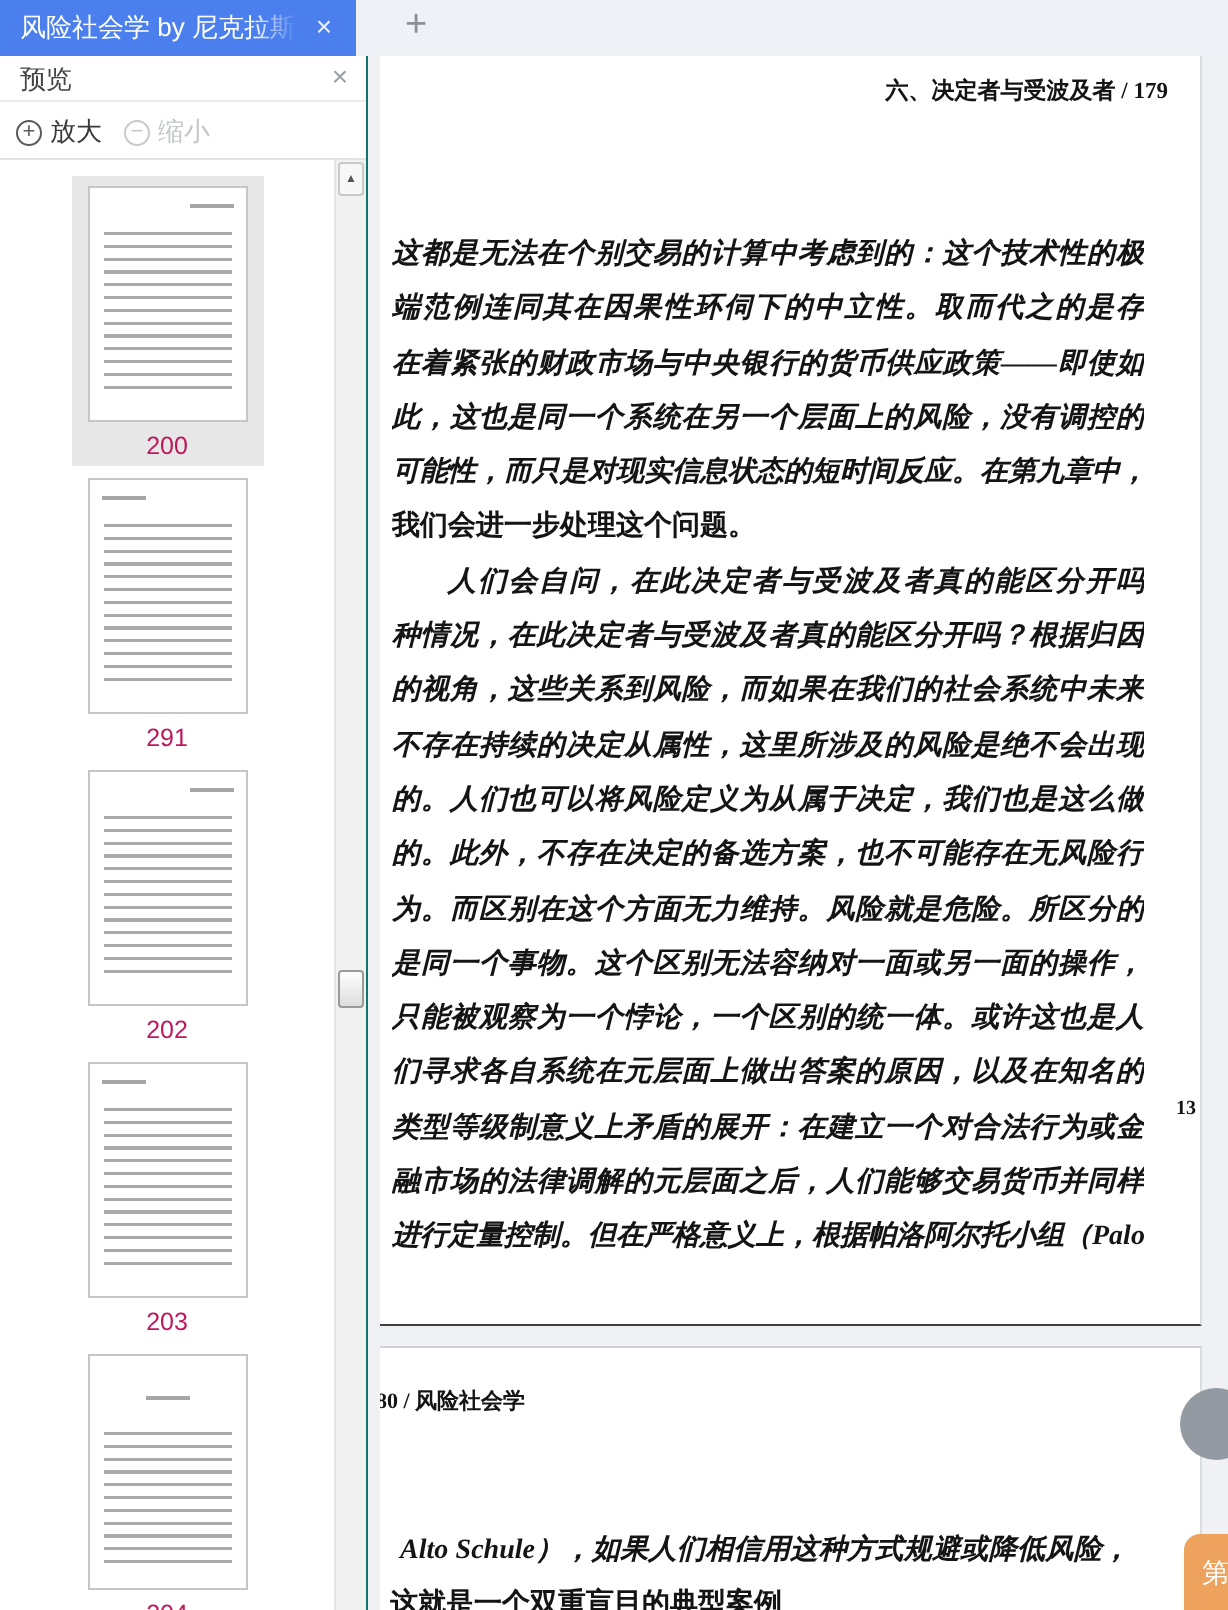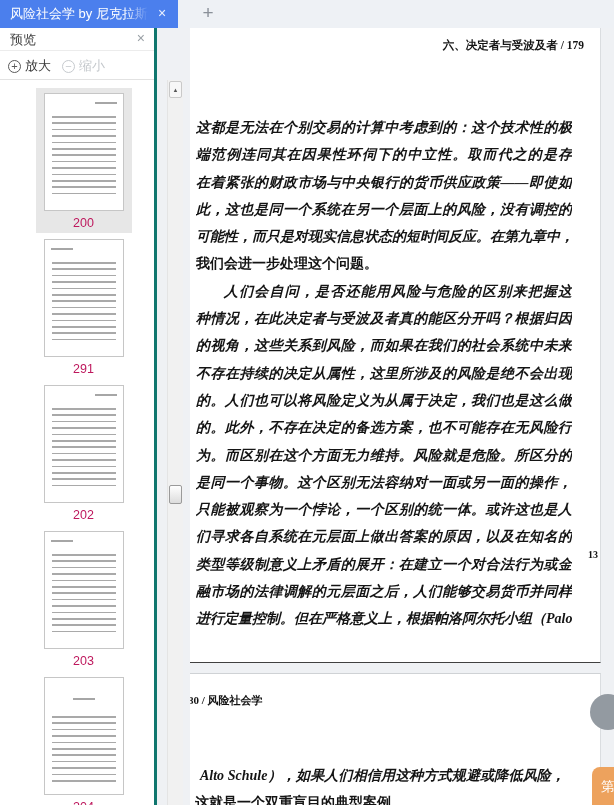--- a/index.html
+++ b/index.html
@@ -13,22 +13,22 @@
   .tab-title { position:relative; margin-left:10px; width:142px; height:18px; line-height:18px;
          overflow:hidden; white-space:nowrap; color:#fff; font-size:13px; }
   .tab-fade { position:absolute; right:0; top:0; width:26px; height:18px;
          background:linear-gradient(to right, rgba(75,127,237,0), #4b7fed 85%); }
   .tab-close { position:absolute; right:8px; top:0; height:28px; line-height:27px;
          color:#eaf0ff; font-size:14px; width:16px; text-align:center; }
   .newtab { position:absolute; left:199px; top:0; height:28px; line-height:26px;
          color:#8a9099; font-size:19px; width:18px; text-align:center; }
 
   
-  .sidebar { position:absolute; left:0; top:28px; width:157px; height:777px; background:#fff;
-         border-right:3px solid #0f766e; }
+  .sidebar { position:absolute; left:0; top:28px; width:184px; height:777px; background:#fff;
+         border-right:1px solid #0f766e; }
   .panel-header { position:relative; height:23px; border-bottom:1px solid #ececec; }
   .panel-title { position:absolute; left:10px; top:3px; font-size:13px; color:#454545; }
   .panel-close { position:absolute; right:9px; top:2px; font-size:14px; color:#9aa0a6; }
   .zoom-row { position:relative; height:29px; border-bottom:1px solid #e2e2e2; }
   .zbtn { position:absolute; top:6px; display:flex; align-items:center; gap:4px; font-size:13px; }
   .zbtn .cicon { width:13px; height:13px; border-radius:50%; display:flex; align-items:center;
          justify-content:center; font-size:11px; line-height:1; }
   .zoom-in { left:8px; color:#3a3a3a; }
   .zoom-in .cicon { border:1px solid #5a5a5a; color:#5a5a5a; }
   .zoom-out { left:62px; color:#c3c7cb; }
@@ -154,21 +154,21 @@
 
   <div class="page page1 pdf-serif">
     <div class="p1-header">六、决定者与受波及者 / 179</div>
     <div class="p1-body">
       <div class="bline j">这都是无法在个别交易的计算中考虑到的：这个技术性的极</div>
       <div class="bline j">端范例连同其在因果性环伺下的中立性。取而代之的是存</div>
       <div class="bline j">在着紧张的财政市场与中央银行的货币供应政策——即使如</div>
       <div class="bline j">此，这也是同一个系统在另一个层面上的风险，没有调控的</div>
       <div class="bline j">可能性，而只是对现实信息状态的短时间反应。在第九章中，</div>
       <div class="bline">我们会进一步处理这个问题。</div>
-      <div class="bline j indent">人们会自问，是否还能用风险与危险的区别来把握这</div>
+      <div class="bline j indent">人们会自问，在此决定者与受波及者真的能区分开吗</div>
       <div class="bline j">种情况，在此决定者与受波及者真的能区分开吗？根据归因</div>
       <div class="bline j">的视角，这些关系到风险，而如果在我们的社会系统中未来</div>
       <div class="bline j">不存在持续的决定从属性，这里所涉及的风险是绝不会出现</div>
       <div class="bline j">的。人们也可以将风险定义为从属于决定，我们也是这么做</div>
       <div class="bline j">的。此外，不存在决定的备选方案，也不可能存在无风险行</div>
       <div class="bline j">为。而区别在这个方面无力维持。风险就是危险。所区分的</div>
       <div class="bline j">是同一个事物。这个区别无法容纳对一面或另一面的操作，</div>
       <div class="bline j">只能被观察为一个悖论，一个区别的统一体。或许这也是人</div>
       <div class="bline j">们寻求各自系统在元层面上做出答案的原因，以及在知名的</div>
       <div class="bline j">类型等级制意义上矛盾的展开：在建立一个对合法行为或金</div>

